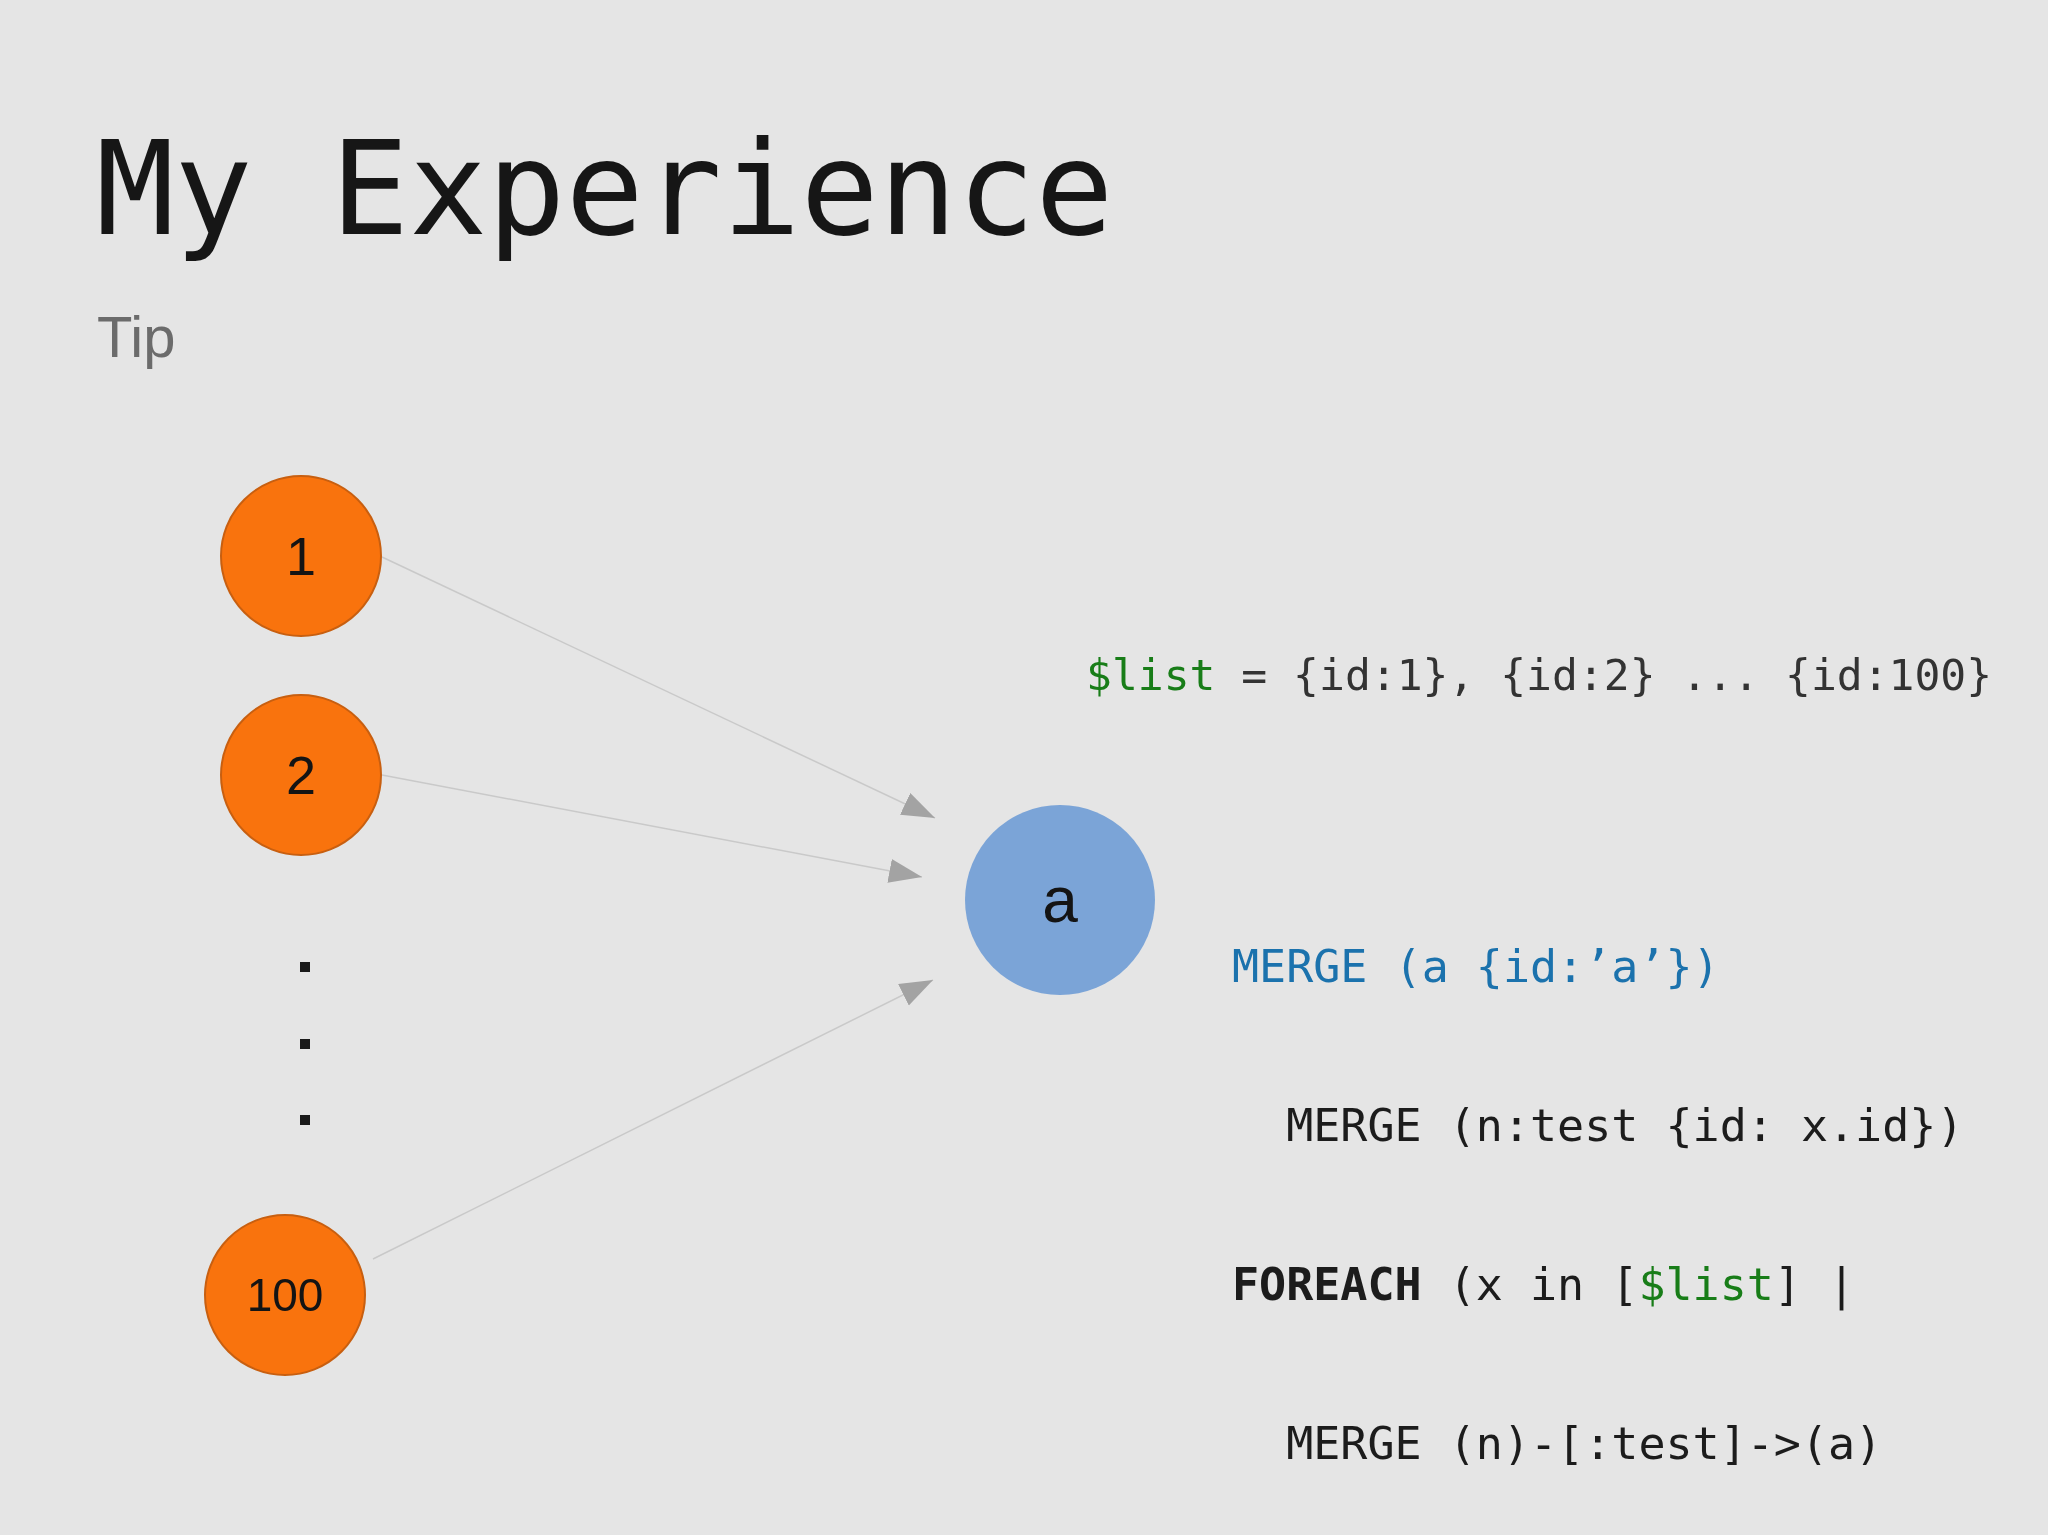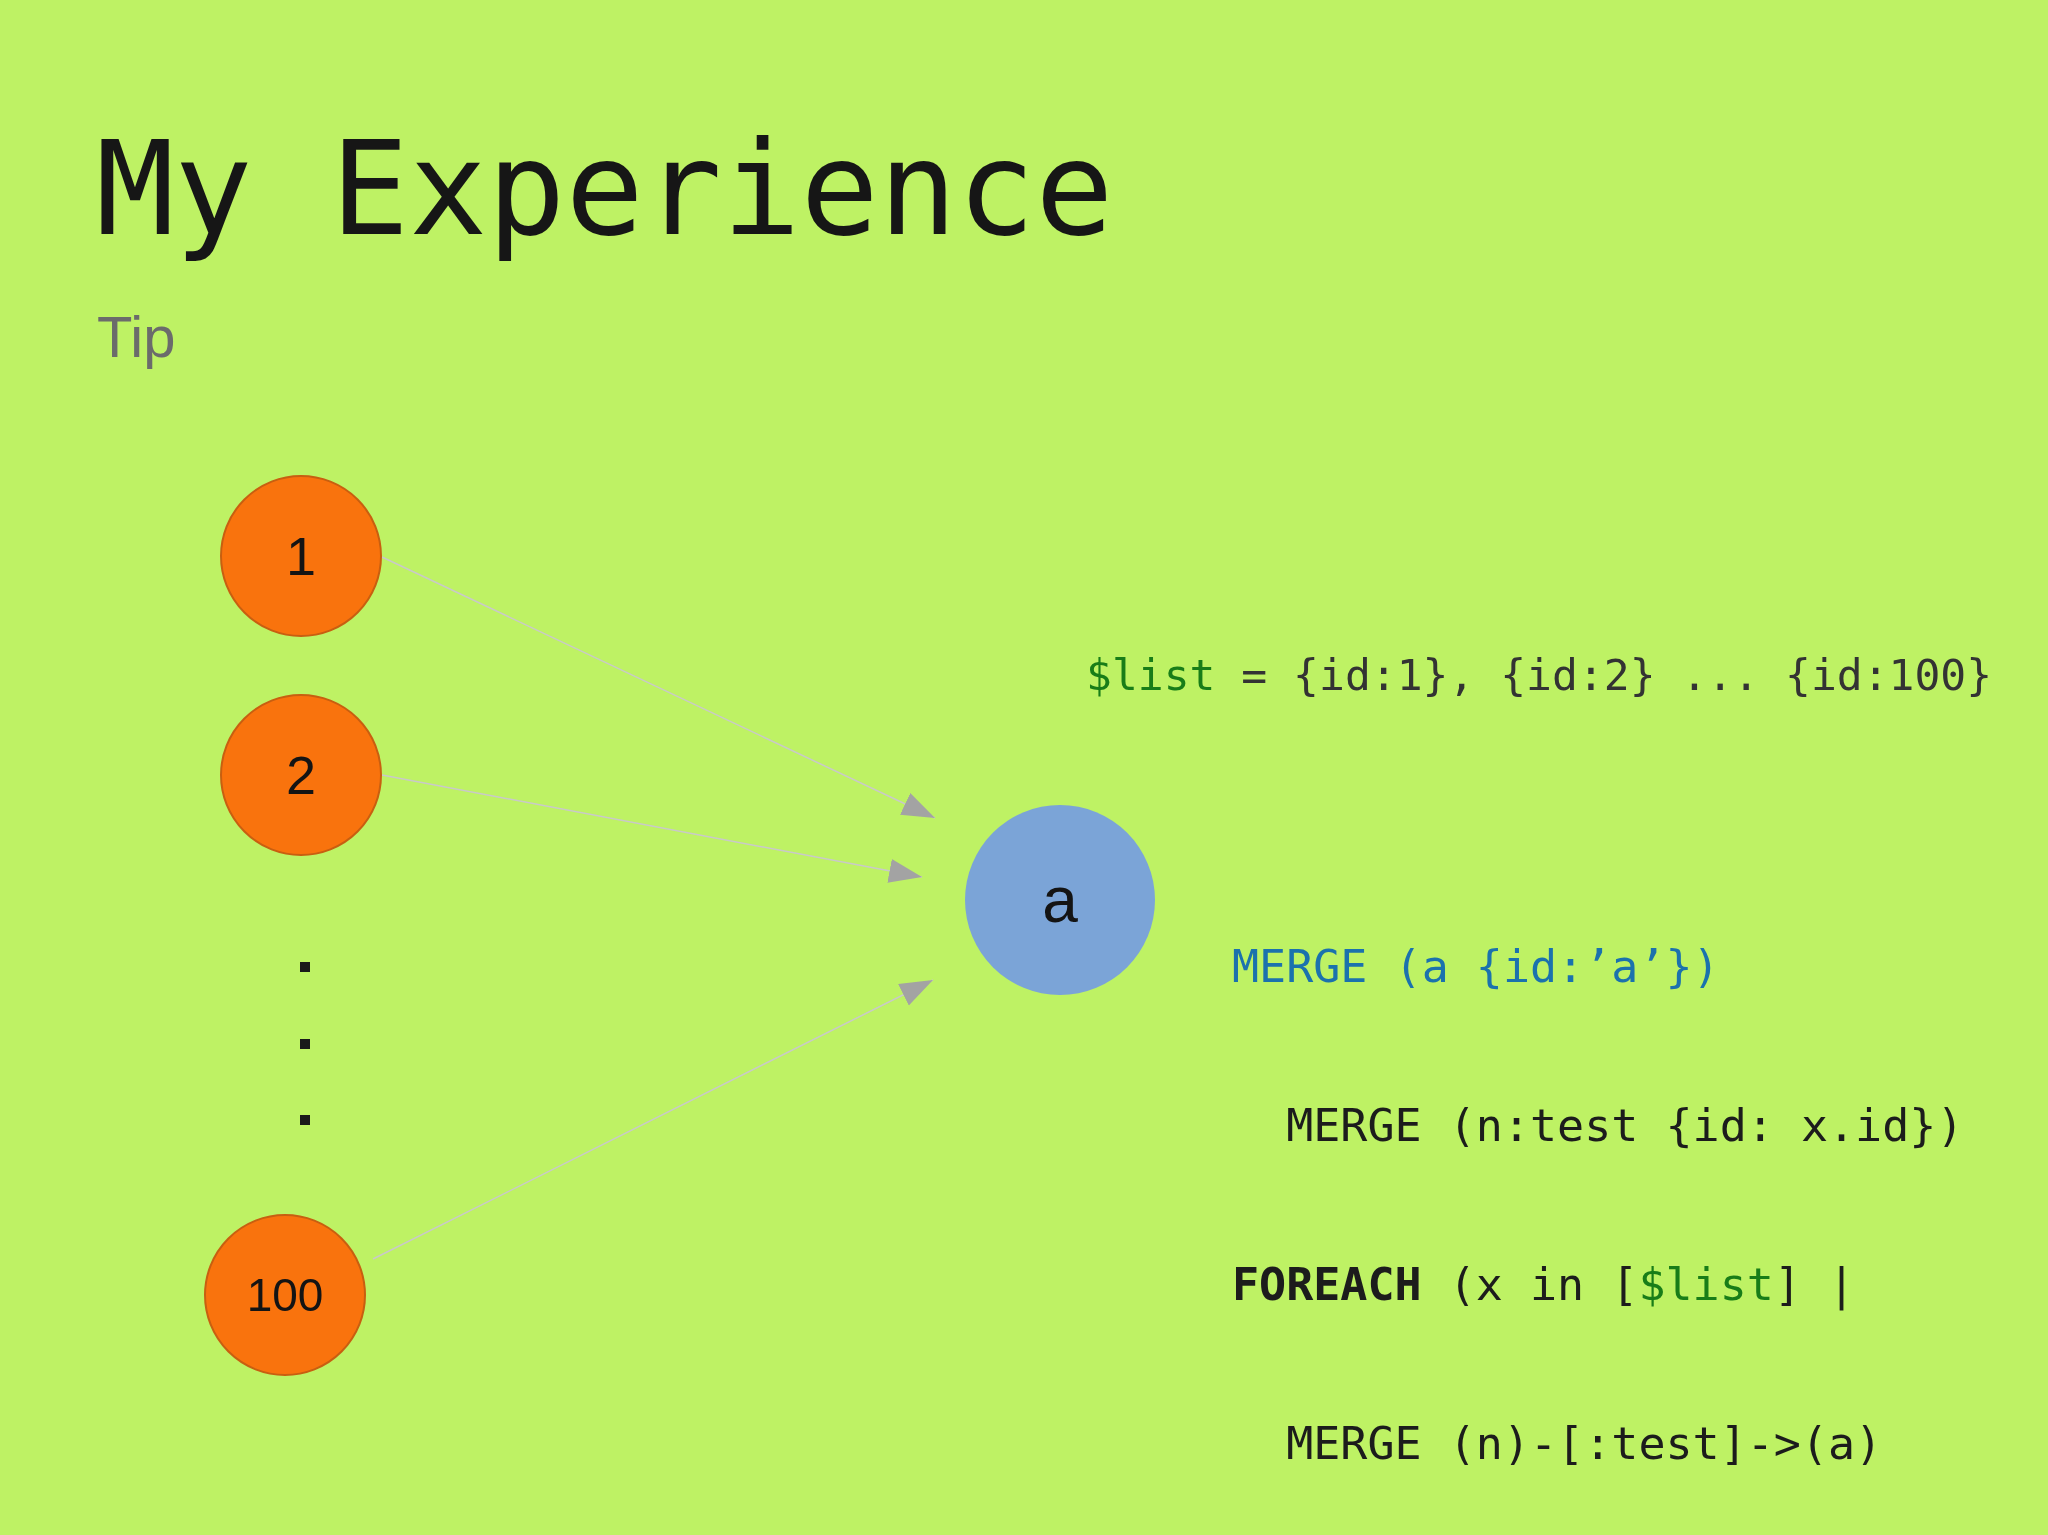--- a/index.html
+++ b/index.html
@@ -1,21 +1,21 @@
 <!DOCTYPE html>
 <html><head>
 <meta charset="utf-8">
 <style>
   * { margin: 0; padding: 0; box-sizing: border-box; }
   html, body { background: #ffffff; }
   .page {
     position: relative;
     width: 2048px;
     height: 1535px;
-    background: #bef264;
+    background: #e5e5e5;
     overflow: hidden;
     font-family: "Liberation Sans", sans-serif;
   }
   .slide-title {
     position: absolute;
     left: 96px;
     top: 118px;
     font-family: "DejaVu Sans Mono", monospace;
     font-size: 130px;
     line-height: 1.1;

